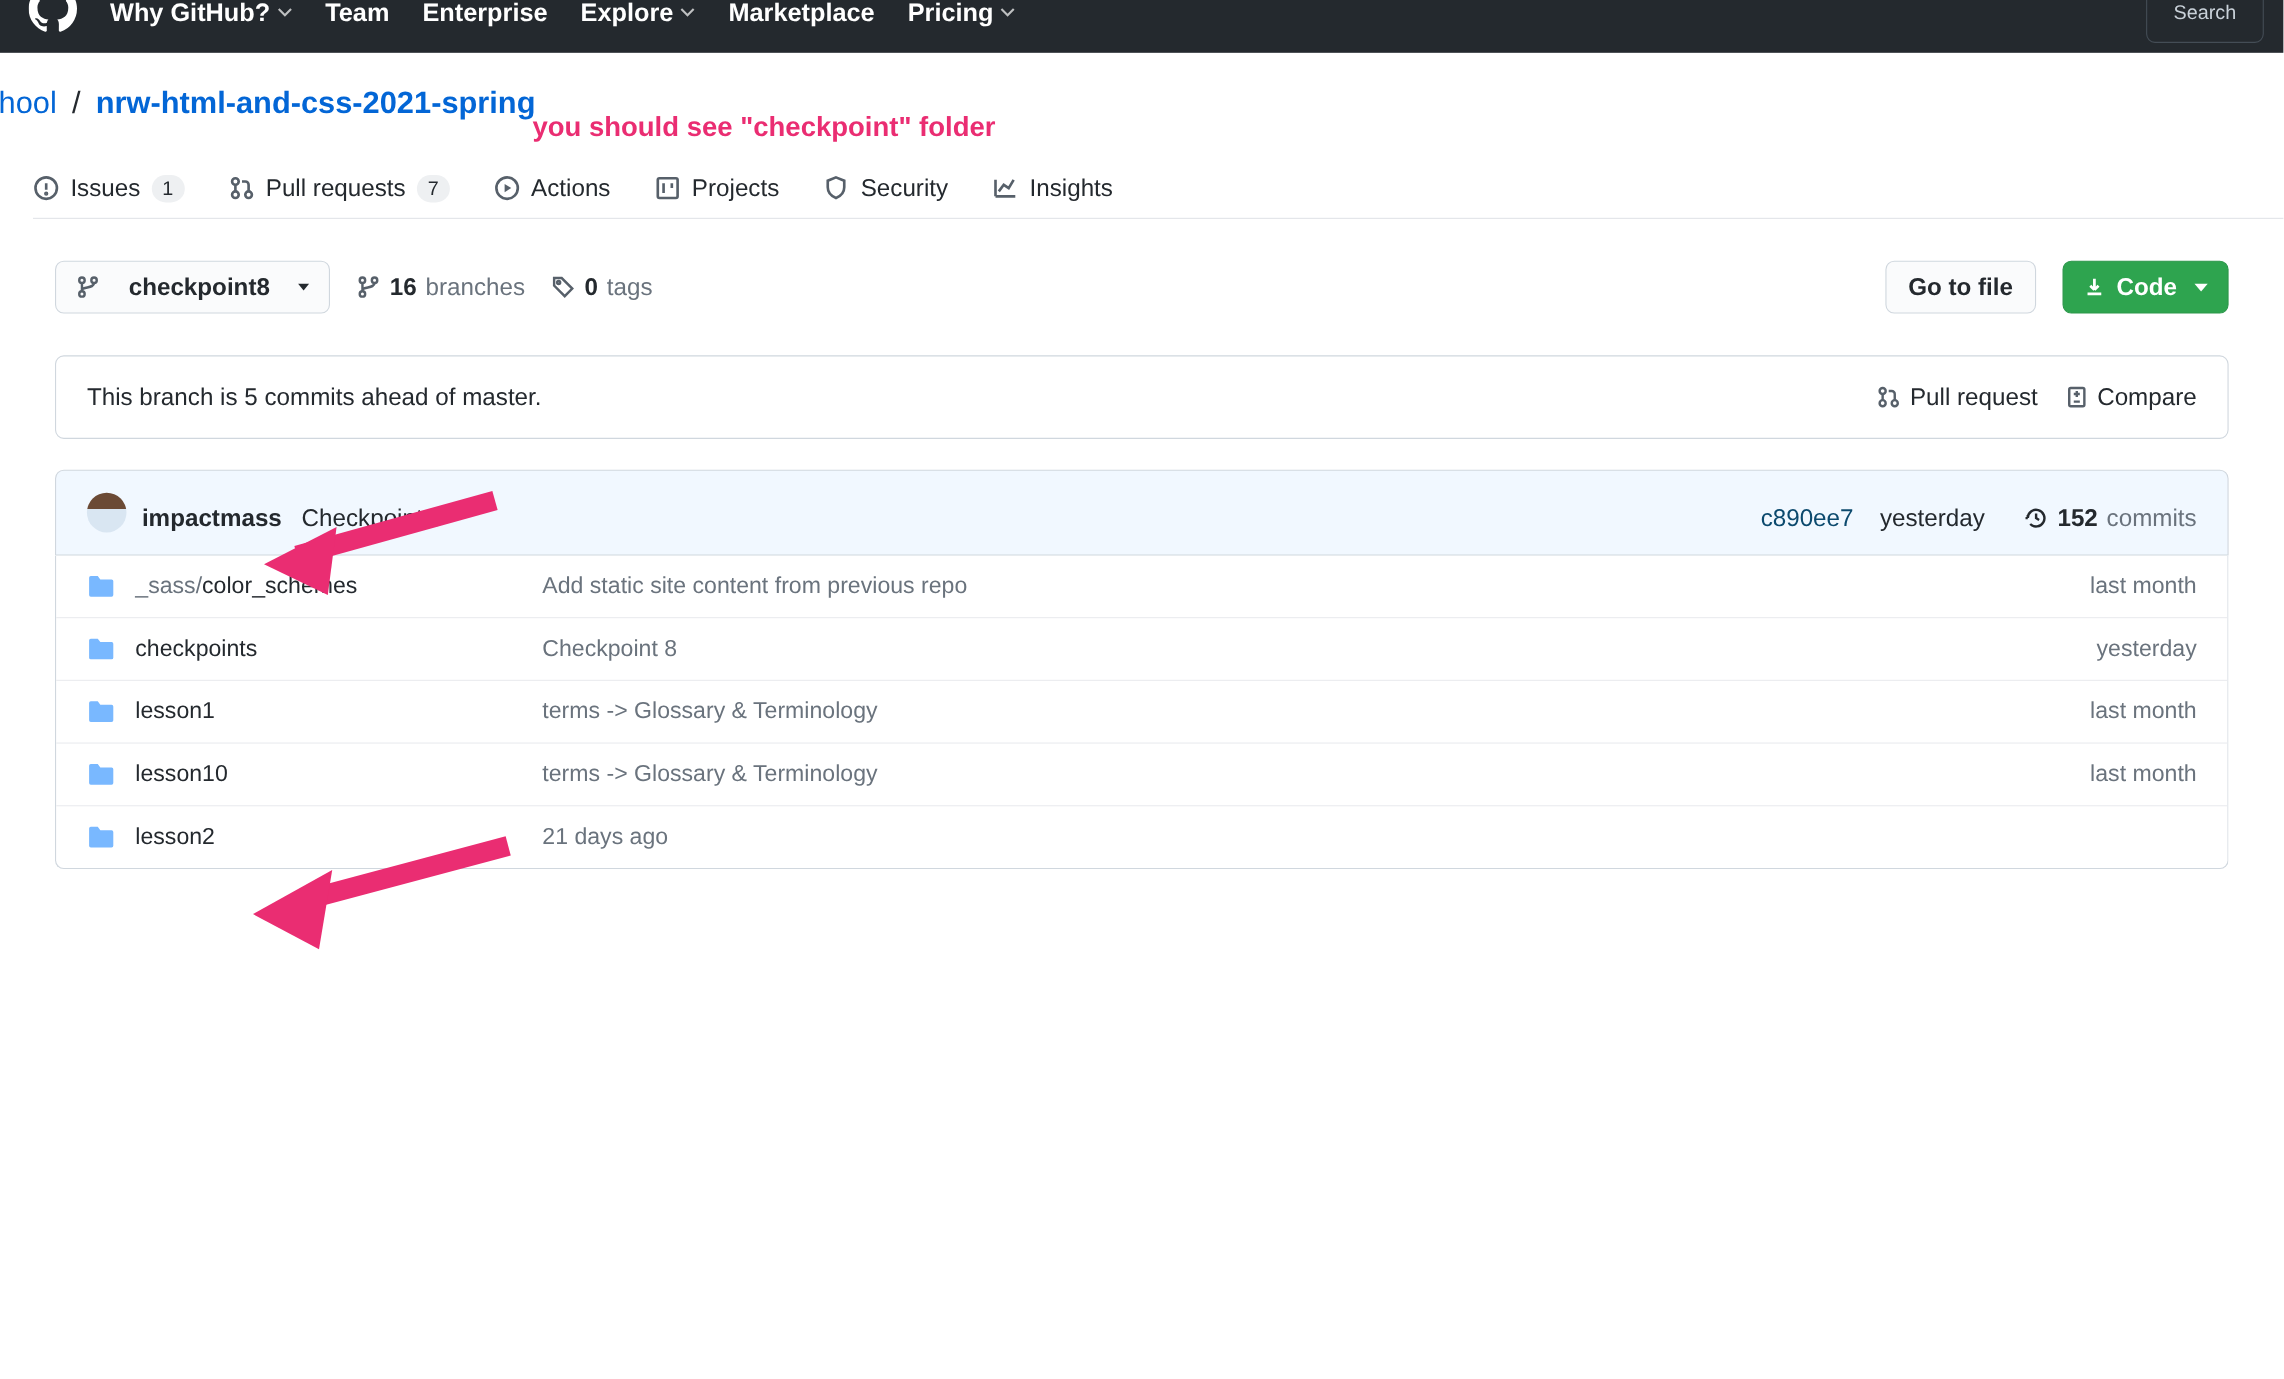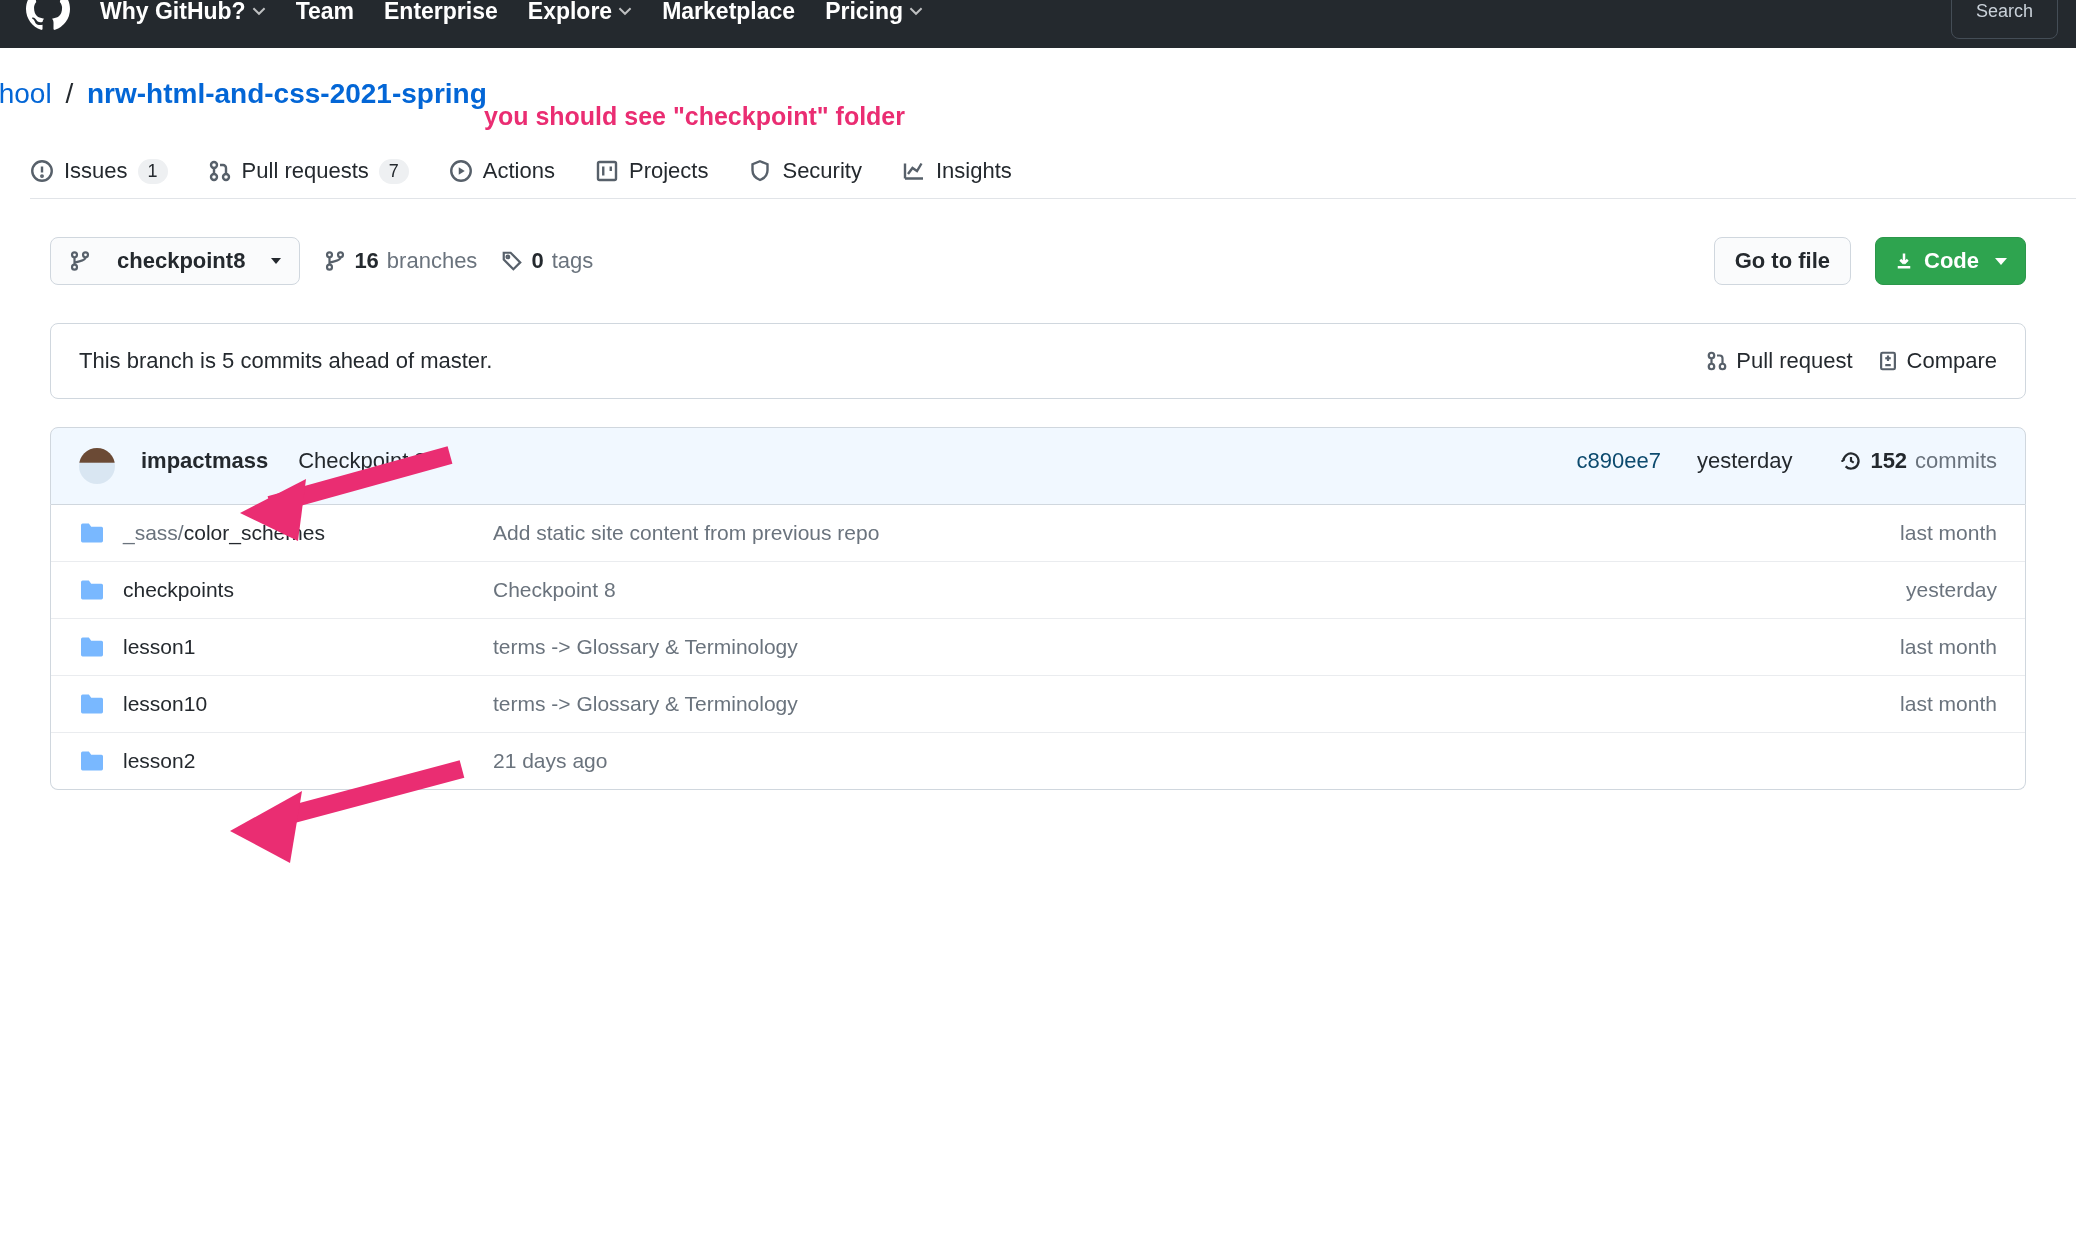--- a/index.html
+++ b/index.html
@@ -105,21 +105,21 @@
   .compare-box {
     border:1px solid #d0d7de; border-radius:8px; padding:24px 28px;
     margin-top:38px; display:flex; align-items:center;
   }
   .compare-box .msg { font-size:22px; flex:1; }
   .compare-link { display:inline-flex; align-items:center; gap:8px; font-size:22px; color:#24292e; margin-left:24px; cursor:pointer;}
   .compare-link svg { width:22px; height:22px; stroke:#57606a; fill:none; stroke-width:1.6;}
   .commit-box {
     border:1px solid #d0d7de; border-radius:8px 8px 0 0;
     background:#f1f8ff; margin-top:28px;
-    padding:20px 28px; display:flex; align-items:flex-start; gap:26px;
+    padding:20px 28px; display:flex; align-items:flex-end; gap:14px;
   }
   .avatar { width:36px; height:36px; border-radius:50%; background:linear-gradient(180deg,#6b4a35 40%,#d9e6f2 41%); }
   .commit-box .author { font-weight:700; font-size:22px; }
   .commit-box .cmsg { font-size:22px; color:#24292e; margin-left:4px;}
   .commit-box .spacer { flex:1; }
   .sha { color:#0c4a6e; font-size:22px; }
   .time-big { color:#24292e; font-size:22px; margin-left:10px;}
   .commits { display:inline-flex; align-items:center; gap:8px; font-size:22px; margin-left:22px;}
   .commits svg { width:22px; height:22px; stroke:#24292e; fill:none; stroke-width:1.6;}
   .commits strong { font-weight:700; }

